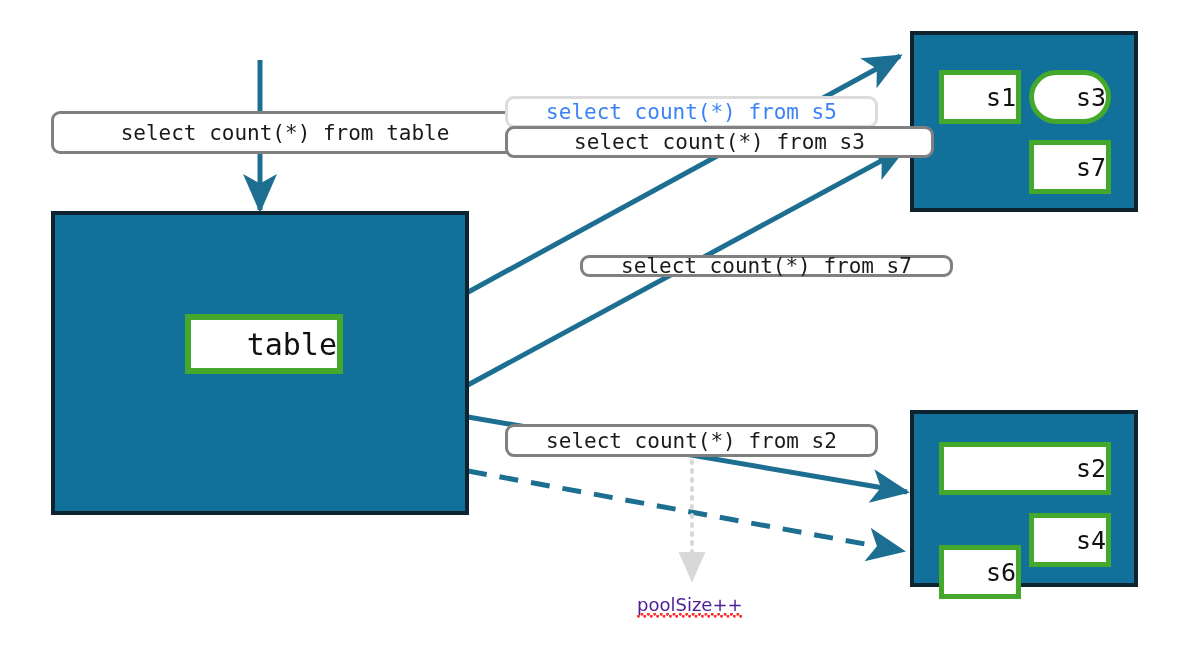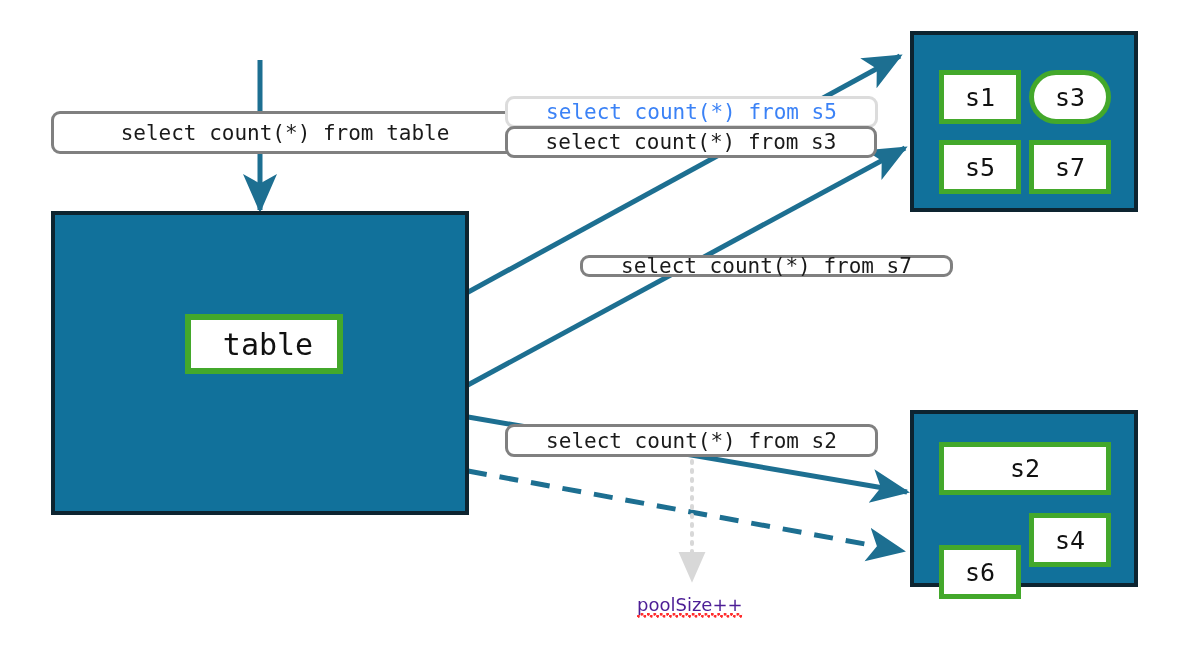--- a/index.html
+++ b/index.html
@@ -33,21 +33,21 @@
   }
 
   
   .node {
     position: absolute;
     background: #ffffff;
     border: 5px solid #43A82B;
     box-sizing: border-box;
     display: flex;
     align-items: center;
-    justify-content: center;
+    justify-content: flex-end;
     color: #111111;
     font-family: "DejaVu Sans Mono", "Liberation Mono", monospace;
   }
   .node.small { font-size: 25px; }
   .node.table-node {
     font-size: 30px;
     border-width: 6px;
   }
 
   
@@ -122,23 +122,20 @@
     </div>
   </div>
 
   <div class="pool" style="left:910px; top:31px; width:228px; height:181px;">
     <div class="node small" style="position:absolute; left:25px; top:35px; width:82px; height:54px;">
       <span>s1</span>
     </div>
     <div class="node small" style="position:absolute; left:115px; top:35px; width:82px; height:54px;border-radius:27px;">
       <span>s3</span>
     </div>
-    <div class="node small" style="position:absolute; left:25px; top:105px; width:82px; height:54px;">
-      <span>s5</span>
-    </div>
     <div class="node small" style="position:absolute; left:115px; top:105px; width:82px; height:54px;">
       <span>s7</span>
     </div>
   </div>
 
   <div class="pool" style="left:910px; top:410px; width:228px; height:177px;">
     <div class="node small" style="position:absolute; left:25px; top:28px; width:172px; height:53px;">
       <span>s2</span>
     </div>
     <div class="node small" style="position:absolute; left:25px; top:87px; width:82px; height:54px;margin-top:44px;">
@@ -150,21 +147,21 @@
   </div>
 
   <div class="chip" style="left:51px; top:111px; width:468px; height:43px;">
     <span>select count(*) from table</span>
   </div>
 
   <div class="chip faded" style="left:505px; top:96px; width:373px; height:32px;">
     <span>select count(*) from s5</span>
   </div>
 
-  <div class="chip" style="left:505px; top:126px; width:372px; height:32px;">
+  <div class="chip" style="left:505px; top:126px; width:429px; height:32px;">
     <span>select count(*) from s3</span>
   </div>
 
   <div class="chip" style="left:580px; top:255px; width:373px; height:22px;">
     <span>select count(*) from s7</span>
   </div>
 
   <div class="chip" style="left:505px; top:424px; width:373px; height:33px;">
     <span>select count(*) from s2</span>
   </div>

